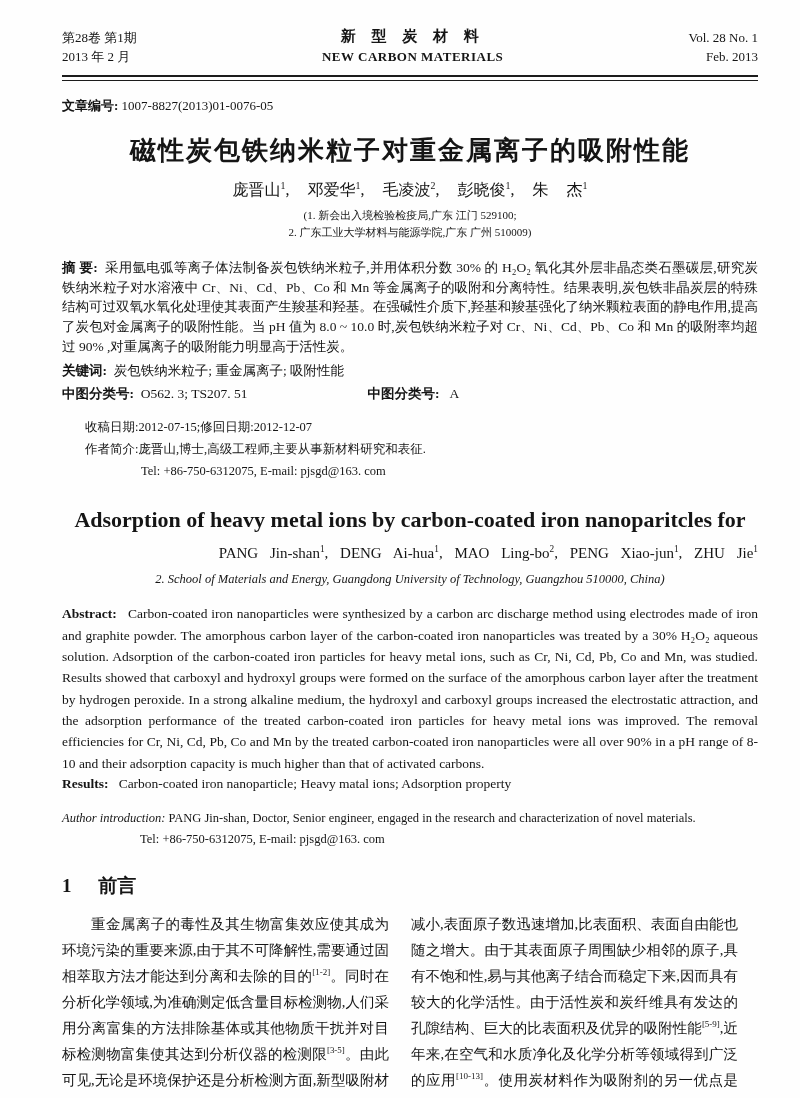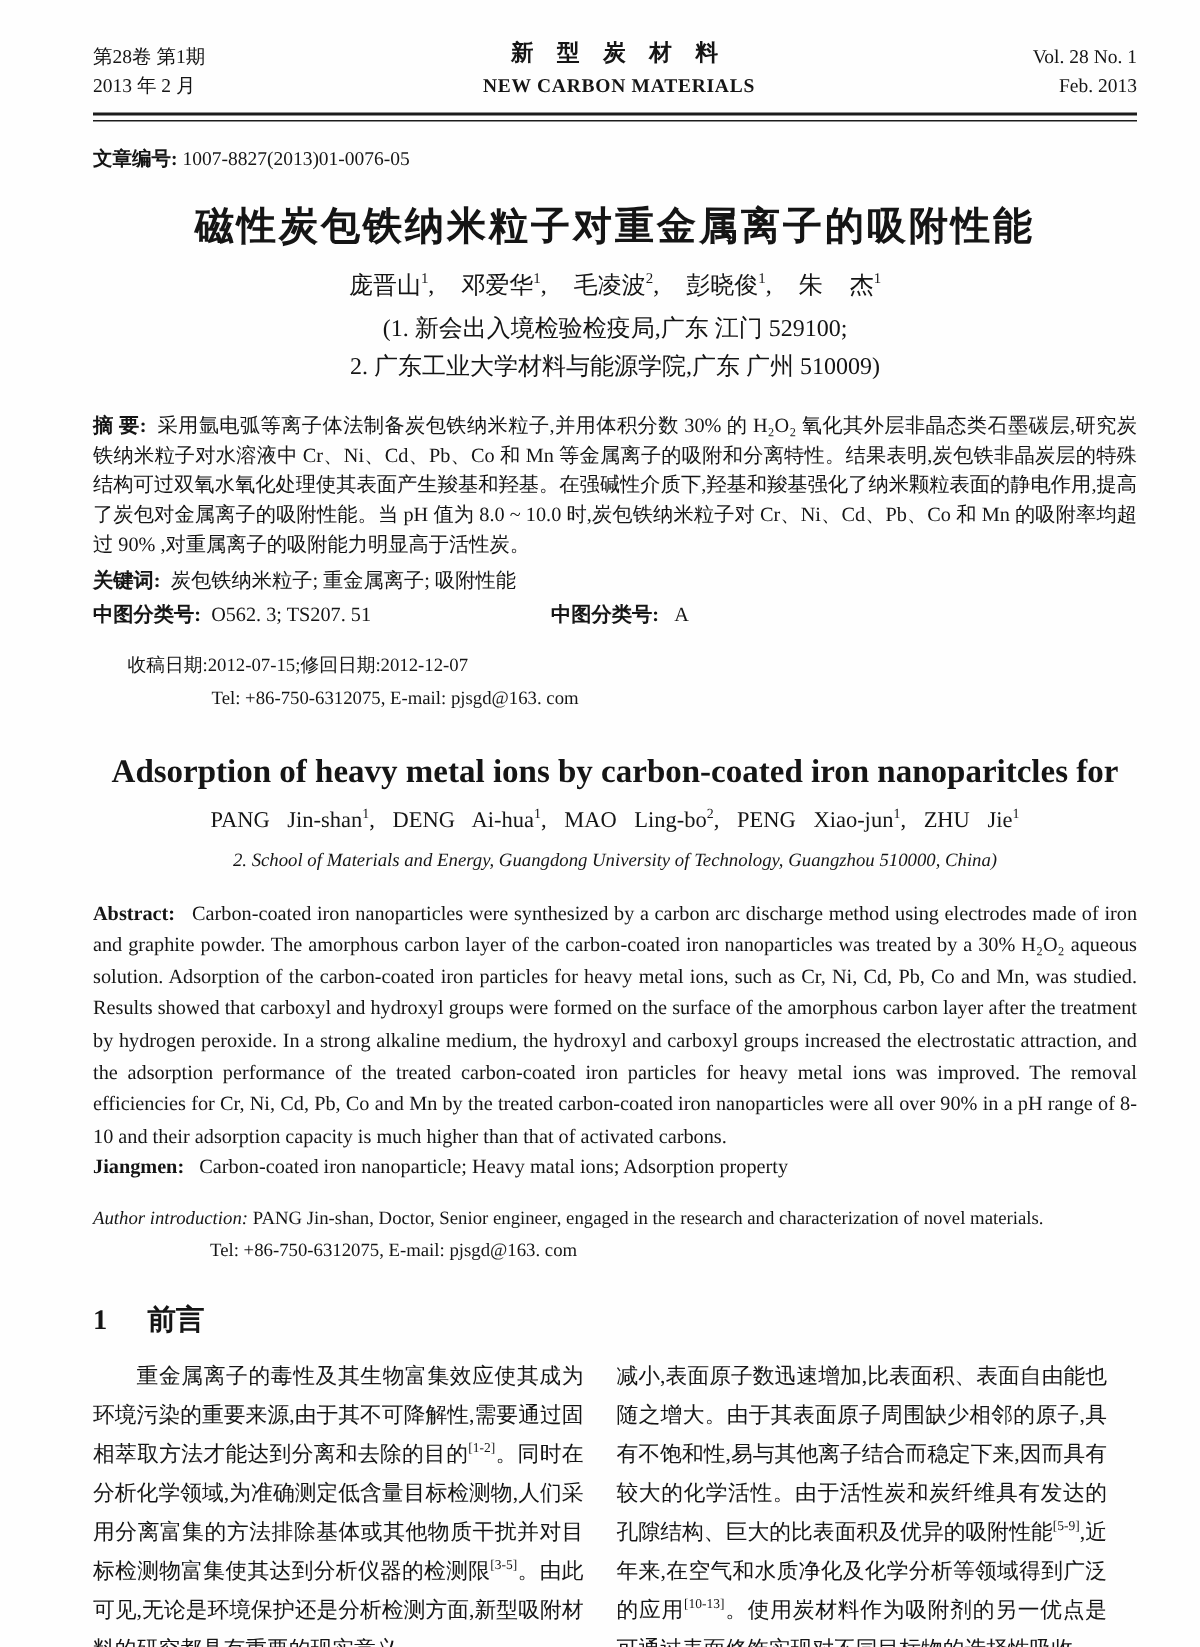--- a/index.html
+++ b/index.html
@@ -23,33 +23,33 @@
   .jh-center{text-align:center;line-height:1.45;}
   .jh-cn{font-size:15px;font-weight:bold;letter-spacing:6px;}
   .jh-en{font-size:13px;font-weight:bold;letter-spacing:0.5px;}
   .double-rule{border-top:2.5px solid #1c1c1c;border-bottom:1px solid #1c1c1c;height:3px;margin-top:2px;}
   
   .artnum{margin-top:16px;font-size:13px;}
   .artnum .lbl{font-weight:bold;}
   
   .cn-title{margin-top:18px;text-align:center;font-size:26px;font-weight:bold;letter-spacing:2px;}
   .cn-authors{margin-top:12px;text-align:center;font-size:16px;word-spacing:14px;}
-  .cn-affil{margin-top:6px;text-align:center;font-size:16px;line-height:1.6;}
+  .cn-affil{margin-top:6px;text-align:center;font-size:11px;line-height:1.6;}
   
   .cn-abstract{margin-top:16px;font-size:13.5px;line-height:1.47;text-align:justify;}
   .cn-abstract .lbl,.inline-lbl{font-weight:bold;}
   .kw-line{margin-top:5px;font-size:13.5px;}
   .clc-line{margin-top:5px;font-size:13.5px;display:flex;}
   .clc-line .doccode{margin-left:120px;}
   
   .foot-block{margin-top:14px;font-size:12.5px;line-height:1.75;margin-left:23px;}
   .foot-tel{padding-left:56px;}
   
   .en-title{margin-top:24px;text-align:center;font-size:22px;font-weight:bold;}
-  .en-authors{margin-top:12px;text-align:center;font-size:15px;word-spacing:8px;}
+  .en-authors{margin-top:12px;text-align:right;font-size:15px;word-spacing:8px;}
   .en-affil{margin-top:7px;text-align:center;font-size:12.5px;font-style:italic;line-height:1.7;}
   
   .en-abstract{font-size:13.5px;line-height:1.58;text-align:justify;}
   .en-kw{margin-top:2px;font-size:13.5px;}
   .en-authorintro{margin-top:16px;font-size:12.5px;line-height:1.7;}
   .en-authorintro .ital{font-style:italic;}
   .en-authorintro .tel{padding-left:78px;}
   
   .section-head{margin-top:22px;font-size:19px;font-weight:bold;}
   .section-head .num{margin-right:22px;}
@@ -105,35 +105,36 @@
       <span>O562. 3; TS207. 51</span>
     </span>
     <span class="doccode">
       <span class="inline-lbl">中图分类号:</span>&nbsp;&nbsp;
       <span>A</span>
     </span>
   </div>
 
   <div class="foot-block">
     <div>收稿日期:2012-07-15;修回日期:2012-12-07</div>
+    <div>作者简介:庞晋山,博士,高级工程师,主要从事新材料研究和表征.</div>
     <div class="foot-tel">Tel: +86-750-6312075, E-mail: pjsgd@163. com</div>
   </div>
 
   <h2 class="en-title" style="margin-bottom:0;">Adsorption of heavy metal ions by carbon-coated iron nanoparitcles for</h2>
   <div class="en-authors">PANG Jin-shan<sup>1</sup>,   DENG Ai-hua<sup>1</sup>,   MAO Ling-bo<sup>2</sup>,   PENG Xiao-jun<sup>1</sup>,   ZHU Jie<sup>1</sup></div>
   <div class="en-affil">
     <div>2. School of Materials and Energy, Guangdong University of Technology, Guangzhou  510000, China)</div>
   </div>
 
   <p class="en-abstract" style="margin-bottom:0;">
     <span class="inline-lbl">Abstract:</span>&nbsp;&nbsp;
     <span>Carbon-coated iron nanoparticles were synthesized by a carbon arc discharge method using electrodes made of iron and graphite powder.  The amorphous carbon layer of the carbon-coated iron nanoparticles was treated by a 30%  H₂O₂ aqueous solution. Adsorption of the carbon-coated iron particles for heavy metal ions, such as Cr, Ni, Cd, Pb, Co and Mn, was studied.  Results showed that carboxyl and hydroxyl groups were formed on the surface of the amorphous carbon layer after the treatment by hydrogen peroxide.  In a strong alkaline medium, the hydroxyl and carboxyl groups increased the electrostatic attraction, and the adsorption performance of the treated carbon-coated iron particles for heavy metal ions was improved.  The removal efficiencies for Cr, Ni, Cd, Pb, Co and Mn by the treated carbon-coated iron nanoparticles were all over 90%  in a pH range of 8-10 and their adsorption capacity is much higher than that of activated carbons.</span>
   </p>
   <div class="en-kw">
-    <span class="inline-lbl">Jiangmen:</span>&nbsp;&nbsp;
+    <span class="inline-lbl">Results:</span>&nbsp;&nbsp;
     <span>Carbon-coated iron nanoparticle; Heavy matal ions; Adsorption property</span>
   </div>
 
   <div class="en-authorintro">
     <div>
       <span class="ital">Author introduction:</span>
       <span>PANG Jin-shan, Doctor, Senior engineer, engaged in the research and characterization of novel materials.</span>
     </div>
     <div class="tel">Tel: +86-750-6312075, E-mail: pjsgd@163. com</div>
   </div>

